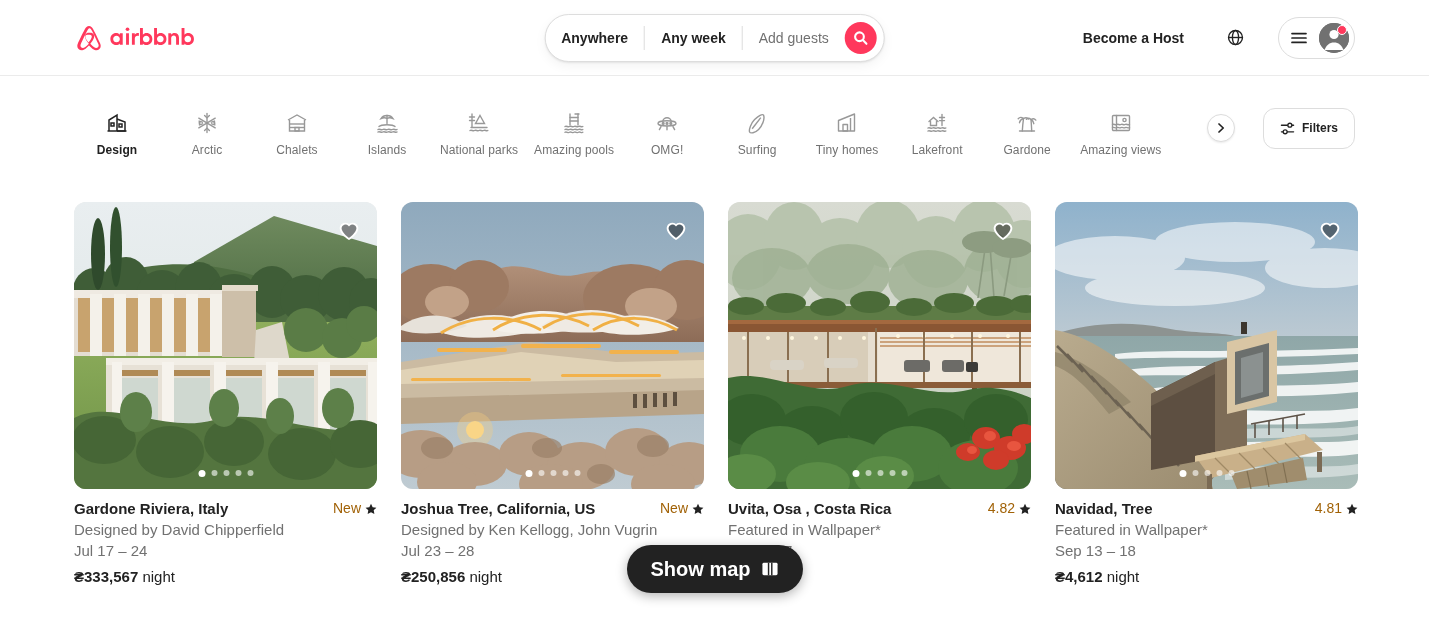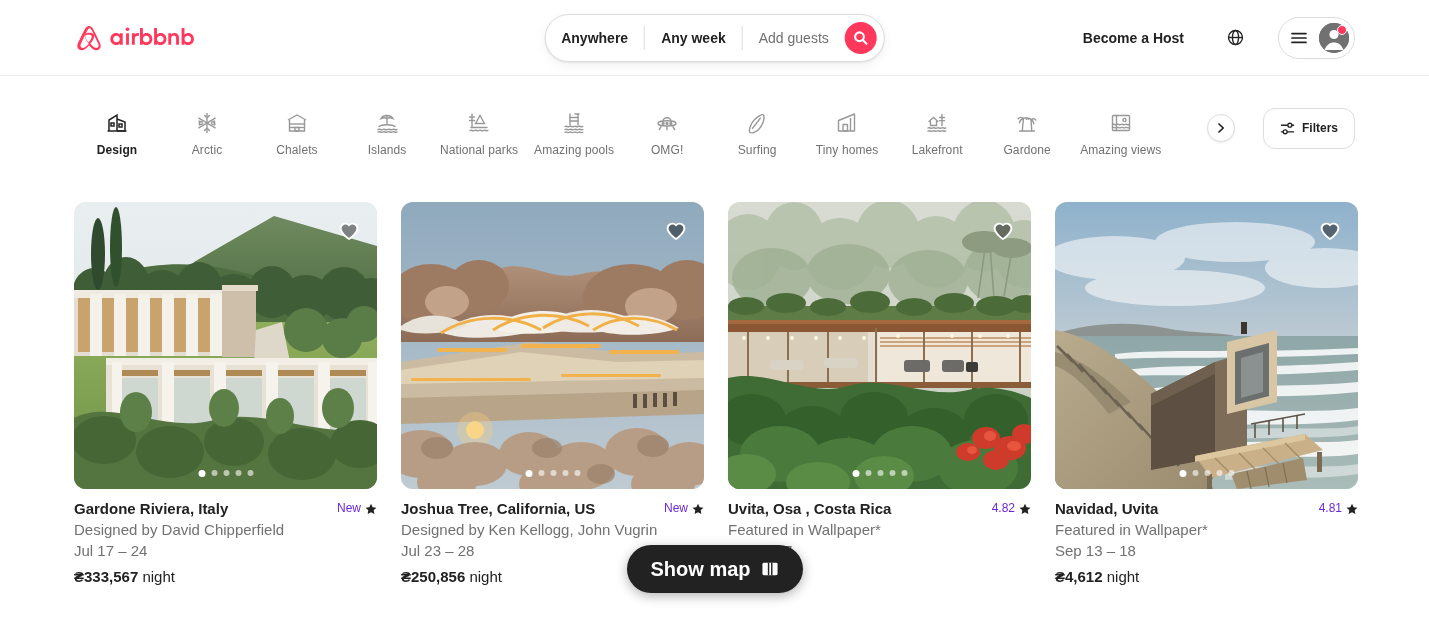--- a/index.html
+++ b/index.html
@@ -142,21 +142,21 @@
   .dot.on { background: #fff; width: 7px; height: 7px; }
 
   .card-body { padding-top: 10px; }
   .row1 { display: flex; align-items: flex-end; }
   .title {
     font-size: 15px; font-weight: bold; color: #222; line-height: 19px;
     flex: 1; white-space: nowrap; overflow: hidden; text-overflow: ellipsis;
   }
   .rating {
     display: flex; align-items: center; gap: 4px;
-    font-size: 12px; color: #6d28d9; margin-left: 8px; flex: none; line-height: 19px;
+    font-size: 14px; color: #a16207; margin-left: 8px; flex: none; line-height: 19px;
   }
   .sub { font-size: 15px; color: #717171; line-height: 21px; margin-top: 1px;
          white-space: nowrap; overflow: hidden; text-overflow: ellipsis; }
   .dates { font-size: 15px; color: #717171; line-height: 21px; }
   .price { font-size: 15px; color: #222; margin-top: 7px; }
   .price b { font-weight: bold; }
 
   
   .showmap {
     position: absolute; left: 50%; transform: translateX(-50%);
@@ -913,21 +913,21 @@
         <div class="dots">
           <span class="dot on"></span>
           <span class="dot"></span>
           <span class="dot"></span>
           <span class="dot"></span>
           <span class="dot"></span>
         </div>
       </div>
       <div class="card-body">
         <div class="row1">
-          <div class="title">Navidad, Uvita</div>
+          <div class="title">Navidad, Tree</div>
           <div class="rating">
             <span>4.81</span>
             <svg width="12" height="12" viewBox="0 0 16 16">
                 <path d="M8 .9l2.2 4.6 5 .7-3.6 3.5.9 5L8 12.4 3.5 14.7l.9-5L.8 6.2l5-.7z" fill="#222"></path>
               </svg>
           </div>
         </div>
         <div class="sub">Featured in Wallpaper*</div>
         <div class="dates">Sep 13 – 18</div>
         <div class="price">

